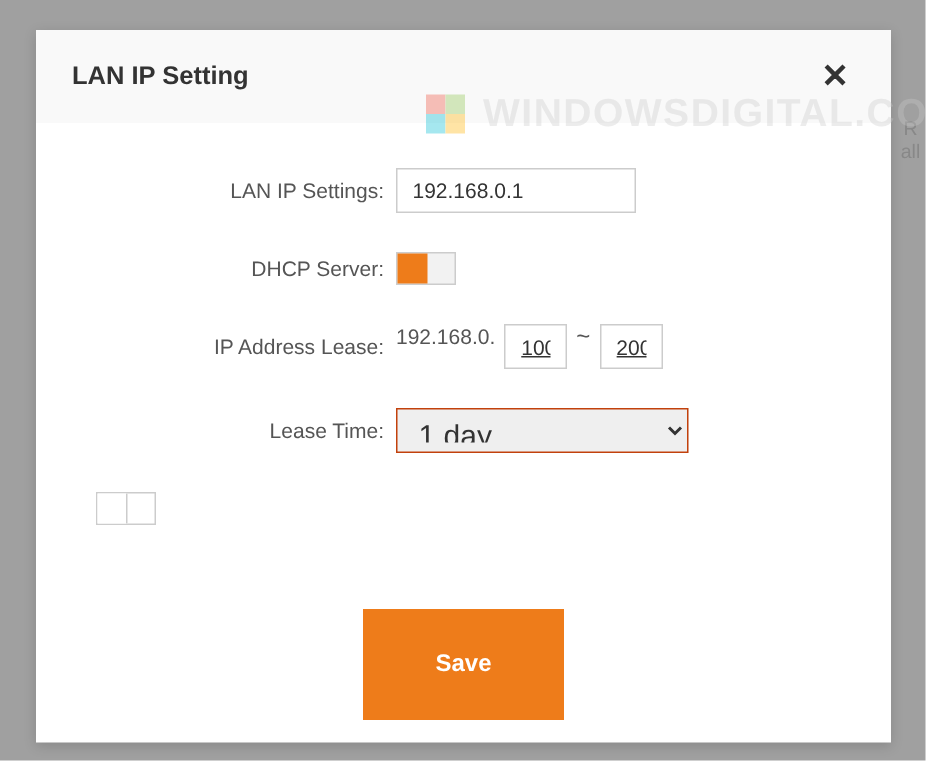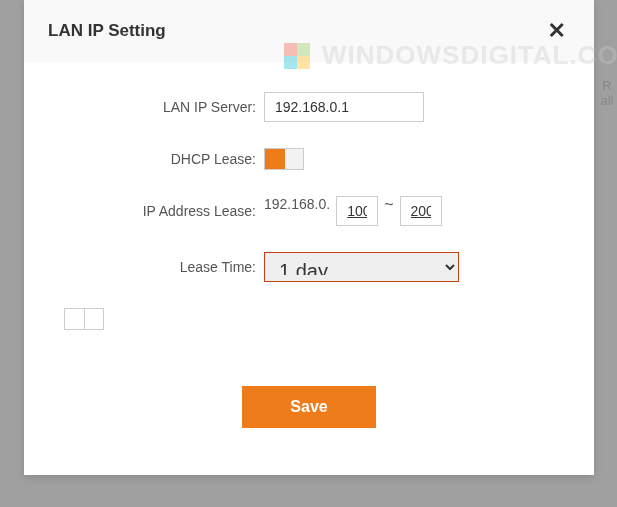--- a/index.html
+++ b/index.html
@@ -10,21 +10,21 @@
     body {
       font-family: Arial, sans-serif;
       background: #a0a0a0;
       width: 617px;
       height: 507px;
       position: relative;
       overflow: hidden;
     }
     .modal {
       position: absolute;
-      top: 0;
+      top: 20px;
       left: 24px;
       width: 570px;
       height: 475px;
       background: #fff;
       box-shadow: 0 2px 8px rgba(0,0,0,0.15);
     }
     .modal-header {
       background: #f9f9f9;
       padding: 18px 24px;
       display: flex;
@@ -121,21 +121,21 @@
       padding: 6px 10px;
       font-size: 20px;
       color: #333;
       height: 30px;
       width: 195px;
     }
     .save-btn {
       background: #ee7c1a;
       color: #fff;
       border: none;
-      padding: 12px 48px;
+      padding: 28px 48px;
       font-size: 16px;
       font-weight: bold;
       cursor: pointer;
       margin-top: 30px;
     }
     .save-row {
       text-align: center;
     }
     .watermark {
       position: absolute;
@@ -198,28 +198,28 @@
         <span class="wl2"></span>
         <span class="wl3"></span>
         <span class="wl4"></span>
     </span>
     <span>WINDOWSDIGITAL.CO</span>
   </div>
 
   <div class="modal-body">
 
     <div class="form-row">
-      <div class="form-label">LAN IP Server:</div>
+      <div class="form-label">LAN IP Settings:</div>
       <div class="form-control">
         <input type="text" class="text-input ip-input" value="192.168.0.1" style="">
       </div>
     </div>
 
     <div class="form-row">
-      <div class="form-label">DHCP Lease:</div>
+      <div class="form-label">DHCP Server:</div>
       <div class="form-control">
         <div class="toggle toggle-on">
           <div class="toggle-knob"></div>
         </div>
       </div>
     </div>
 
     <div class="form-row">
       <div class="form-label">IP Address Lease:</div>
       <div class="form-control">

